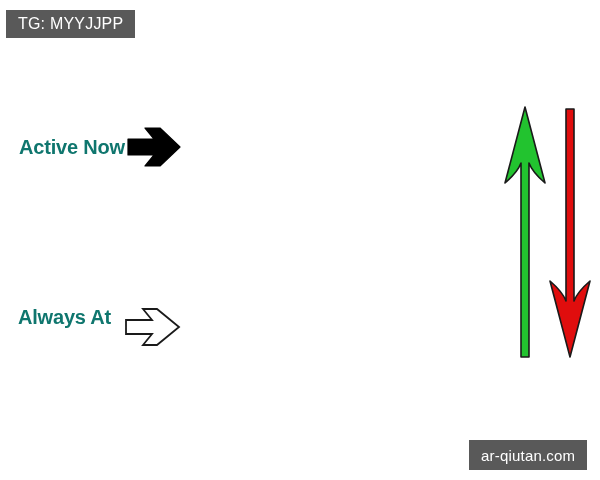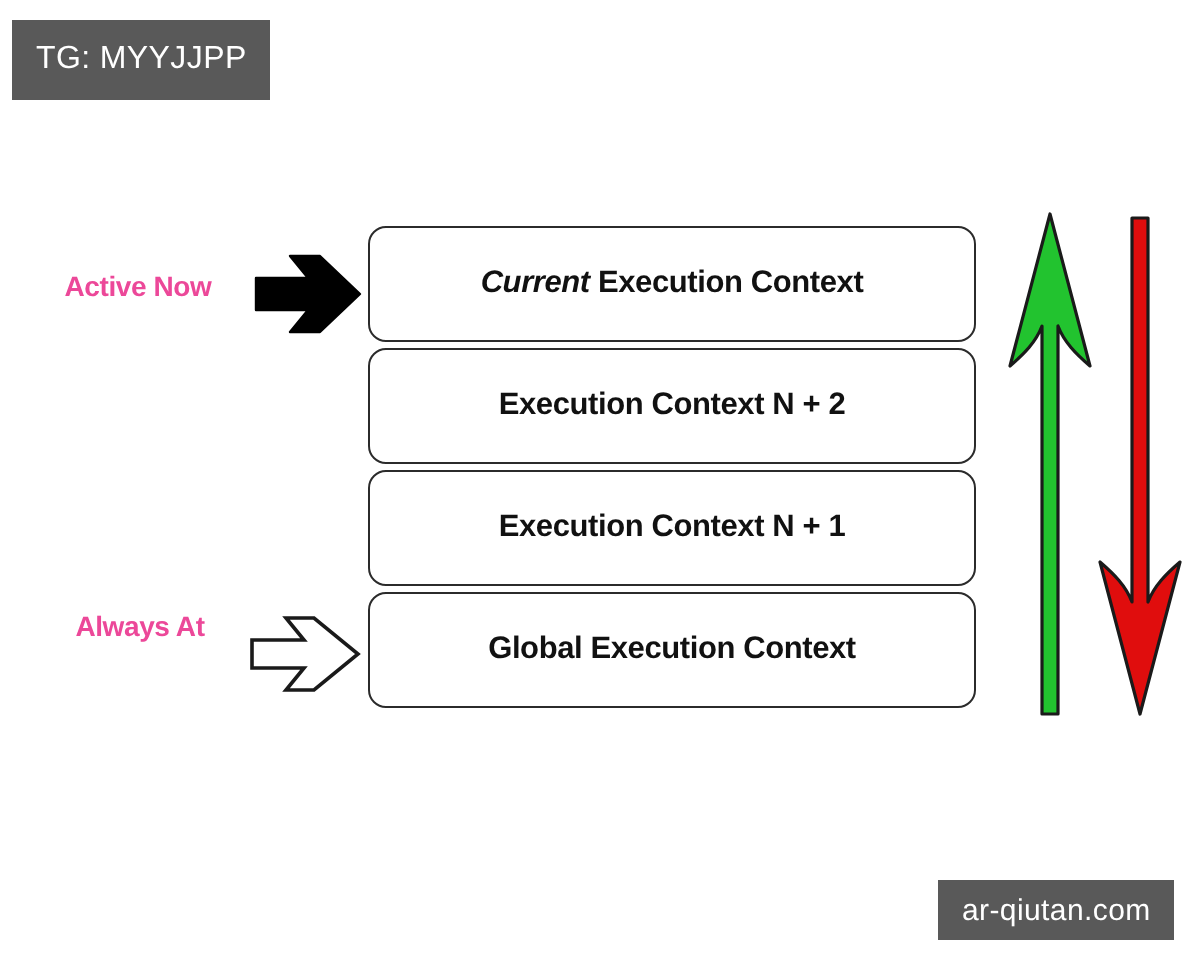--- a/index.html
+++ b/index.html
@@ -29,21 +29,21 @@
     font-family: "Liberation Sans", sans-serif;
     letter-spacing: 0.2px;
     display: flex;
     align-items: center;
     justify-content: center;
     white-space: nowrap;
   }
   #badge-top {
     left: 6px;
     top: 10px;
-    height: 40px;
+    height: 28px;
     padding: 0 12px;
     font-size: 16px;
   }
   #badge-bottom {
     left: 469px;
     top: 440px;
     height: 30px;
     padding: 0 12px;
     font-size: 15px;
   }
@@ -74,26 +74,25 @@
     color: #111111;
     white-space: nowrap;
   }
   .ctx-label .em {
     font-style: italic;
   }
 
   
   .side-note {
     position: absolute;
-    font-size: 14px;
+    font-size: 20px;
     font-weight: 600;
     letter-spacing: -0.2px;
-    color: #ec4899;
+    color: #0f766e;
     line-height: 1.25;
-    text-align: center;
     white-space: nowrap;
   }
   #note-active {
     left: 19px;
     top: 135px;
     width: 100px;
   }
   #note-bottom {
     left: 18px;
     top: 305px;
@@ -143,41 +142,20 @@
   <div class="side-note" id="note-bottom">
     <div>Always At</div>
   </div>
 
   <div class="side-arrow" id="arrow-bottom">
     <svg width="58" height="42" viewBox="0 0 58 42">
       <path d="M2,14 L28,14 L19,3 L33,3 L55,21 L33,39 L19,39 L28,28 L2,28 Z" fill="#ffffff" stroke="#1a1a1a" stroke-width="1.8" stroke-linejoin="miter"></path>
     </svg>
   </div>
 
-  <div id="stack">
-
-    <div class="ctx-box">
-      <div class="ctx-label">
-        <span class="em">Current</span><span> Execution Context</span>
-      </div>
-    </div>
-
-    <div class="ctx-box">
-      <div class="ctx-label">Execution Context N + 2</div>
-    </div>
-
-    <div class="ctx-box">
-      <div class="ctx-label">Execution Context N + 1</div>
-    </div>
-
-    <div class="ctx-box">
-      <div class="ctx-label">Global Execution Context</div>
-    </div>
-
-  </div>
 
   <div id="arrow-up">
     <svg width="50" height="255" viewBox="0 0 50 255">
       <path d="M25,2
                L45,78
                C38,72 32,66 29,58
                L29,252
                L21,252
                L21,58
                C18,66 12,72 5,78

